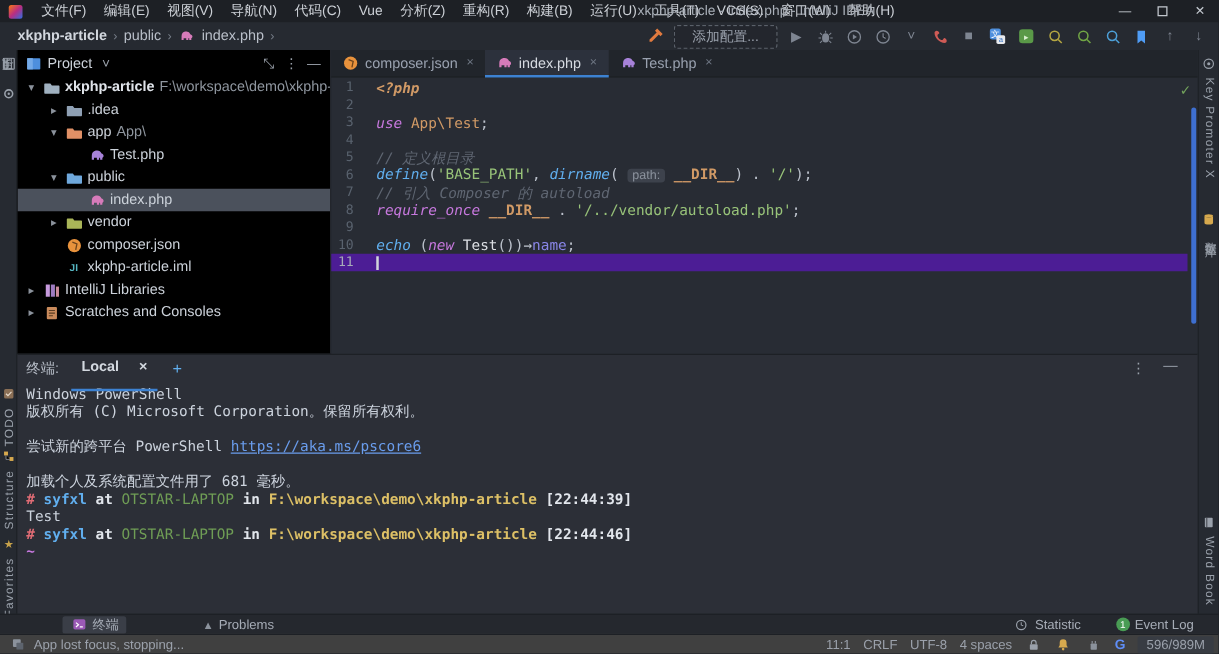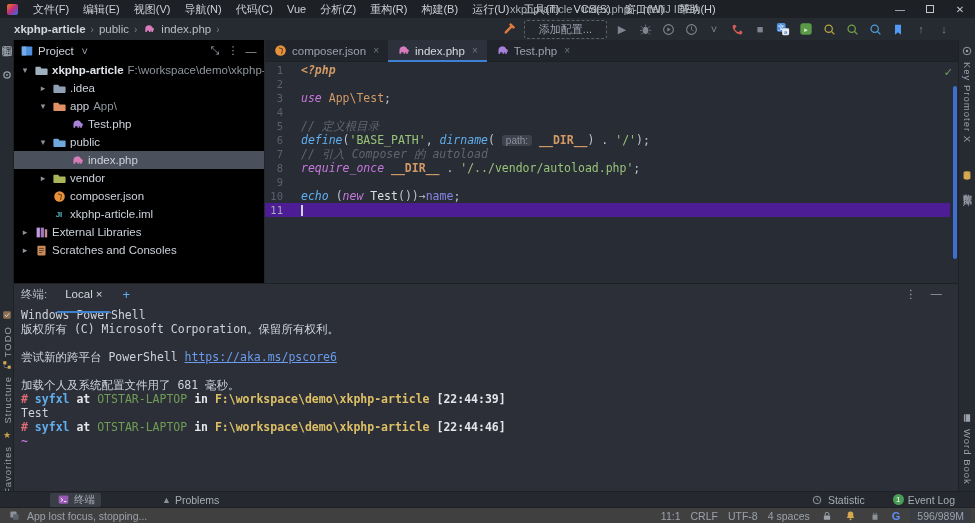--- a/index.html
+++ b/index.html
@@ -19,21 +19,21 @@
   .win-btn { width:30px; height:18px; display:flex; align-items:center; justify-content:center;
              color:#c3c8cf; font-size:10px; }
   .max-glyph { width:8px; height:8px; border:1px solid #c3c8cf; }
 
   
   #toolbar-row { position:absolute; top:18px; left:0; right:0; height:22px; background:#262a31;
                  display:flex; align-items:center; font-size:11.5px; }
   #breadcrumbs { display:flex; align-items:center; gap:5px; padding-left:14px; color:#b9bfc9; }
   .crumb-root { font-weight:bold; color:#d2d7de; }
   .crumb-sep { color:#767d88; font-size:10px; }
-  #toolbar-actions { margin-left:auto; display:flex; align-items:center; gap:7px; padding-right:23px; }
+  #toolbar-actions { margin-left:auto; display:flex; align-items:center; gap:7px; padding-right:8px; }
   .ticon { width:16px; height:16px; display:inline-flex; align-items:center; justify-content:center;
            font-size:11px; color:#7e8591; }
   #add-config-btn { border:1px dashed #5a6069; color:#9aa1ac; background:#23262d; font-size:11px;
                     padding:1px 14px; border-radius:3px; }
 
   
   #stripe-left { position:absolute; top:40px; left:0; width:14px; bottom:32px; background:#262a31;
                  border-right:1px solid #1d2025; }
   #stripe-right { position:absolute; top:40px; right:0; width:17px; bottom:32px; background:#262a31;
                   border-left:1px solid #1d2025; }
@@ -85,21 +85,21 @@
   .tk-hint { background:#3d424c; color:#8c939e; border-radius:3px; padding:0 4px; font-size:10px;
              font-family:"Liberation Sans",sans-serif; }
   #inspect-ok { position:absolute; top:26px; right:5px; color:#73a35c; font-size:11px; }
   #ed-scrollbar { position:absolute; top:46px; right:1px; width:4px; height:173px; background:#3e6fd0; border-radius:2px; }
 
   
   #terminal { position:absolute; top:283px; left:14px; width:944px; height:208px; background:#2c2f37;
               border-top:1px solid #1d2025; }
   #term-header { height:20px; display:flex; align-items:center; font-size:11.5px; color:#b6bcc6; }
   #term-label { padding:0 8px 0 7px; }
-  #term-tab { display:flex; align-items:center; gap:3px; padding:0 10px; height:38px; position:relative; color:#d3d8df; }
+  #term-tab { display:flex; align-items:center; gap:16px; padding:0 10px; height:38px; position:relative; color:#d3d8df;font-weight:bold; }
   #term-tab::after { content:""; position:absolute; left:2px; right:2px; bottom:0; height:2px; background:#3d82d2; }
   #term-plus { color:#61afef; padding:0 10px; font-size:13px; }
   #term-actions { margin-left:auto; display:flex; gap:14px; padding-right:16px; color:#9aa1ab; }
   #term-body { padding:4px 0 0 7px; font-family:"DejaVu Sans Mono",monospace; font-size:11.5px; line-height:14px; }
   .tl { height:14px; white-space:pre; }
   .t-w { color:#ccd3dd; }
   .t-wb { color:#e2e6ec; font-weight:bold; }
   .t-link { color:#6a9ded; text-decoration:underline; }
   .t-red { color:#e06c75; font-weight:bold; }
   .t-blue { color:#61afef; font-weight:bold; }
@@ -402,21 +402,21 @@
         </div>
         <div class="tree-row" style="padding-left: 6px;">
           <span class="chev">▸</span>
           <span class="ticn">
             <svg width="13" height="13" viewBox="0 0 16 16">
               <rect x="2" y="2" width="4" height="12" fill="#c69add"></rect>
               <rect x="7" y="2" width="4" height="12" fill="#9e7bc0"></rect>
               <rect x="12" y="4" width="3" height="10" fill="#c98a9a"></rect>
             </svg>
           </span>
-          <span>External Libraries</span>
+          <span>IntelliJ Libraries</span>
         </div>
         <div class="tree-row" style="padding-left: 6px;">
           <span class="chev">▸</span>
           <span class="ticn">
             <svg width="13" height="13" viewBox="0 0 16 16">
               <rect x="3" y="2" width="10" height="12" rx="1" fill="#c98a5b"></rect>
               <path stroke="#5a3c22" d="M5 5.5h6M5 8h6M5 10.5h4"></path>
             </svg>
           </span>
           <span>Scratches and Consoles</span>

